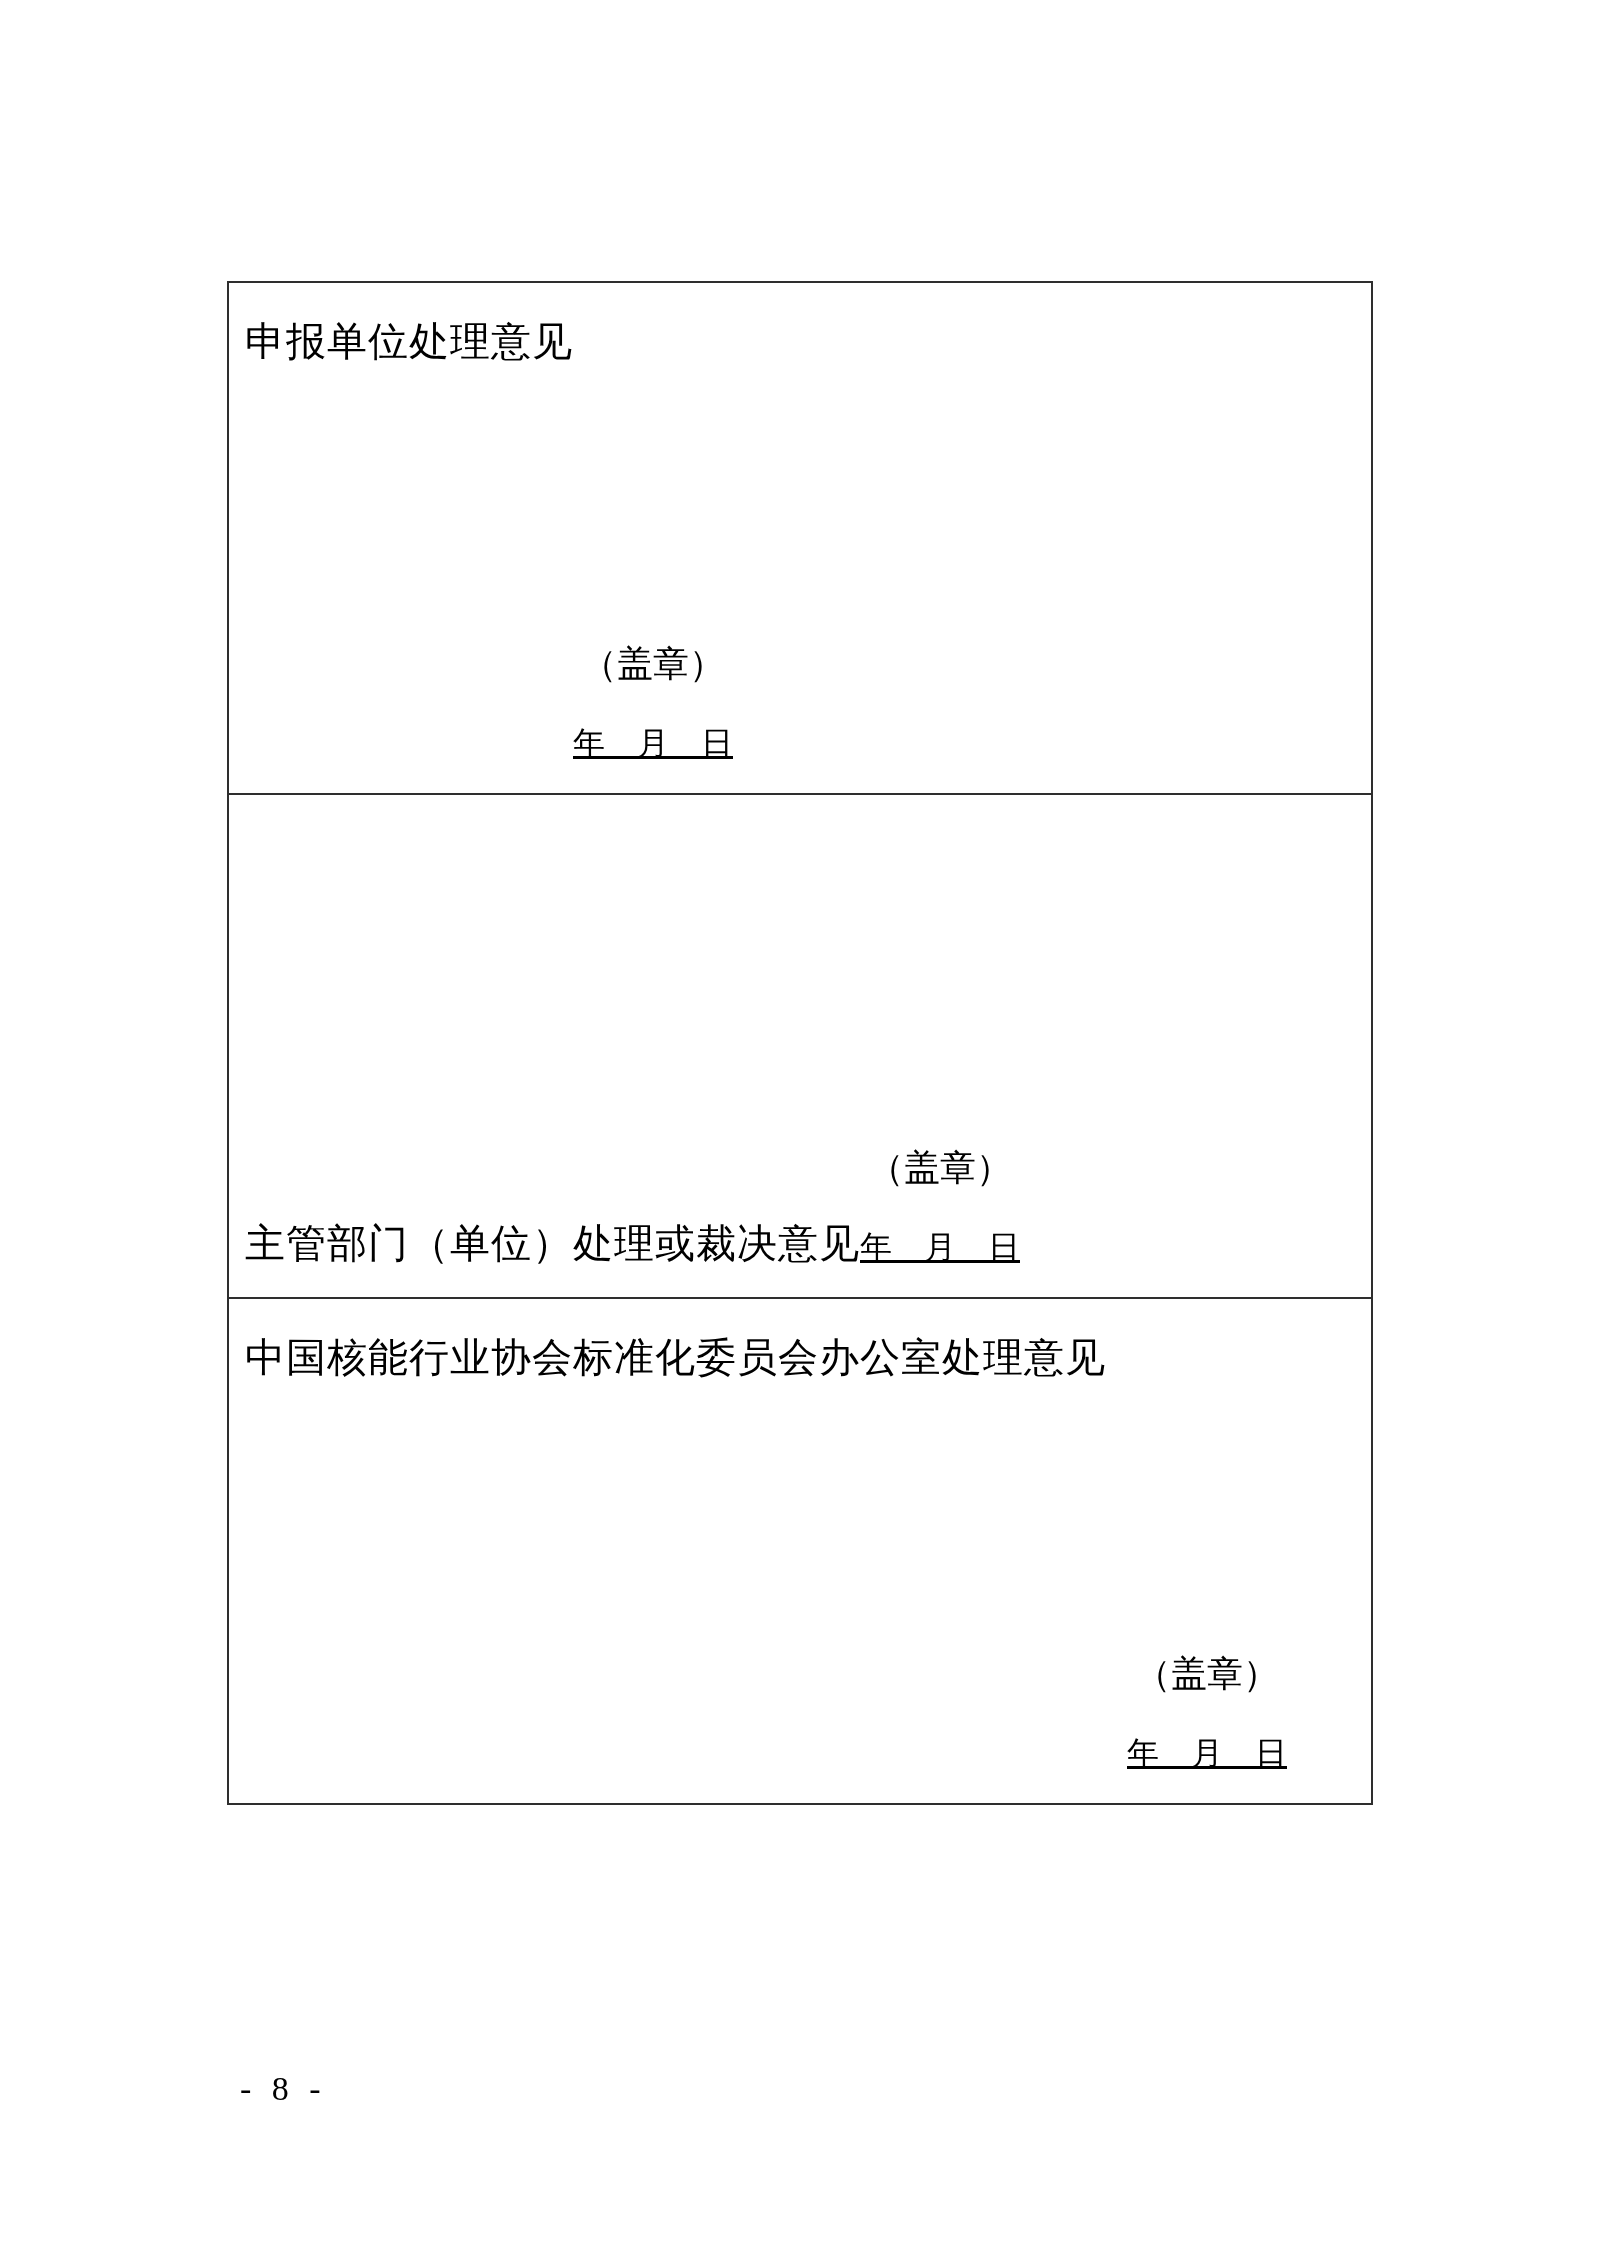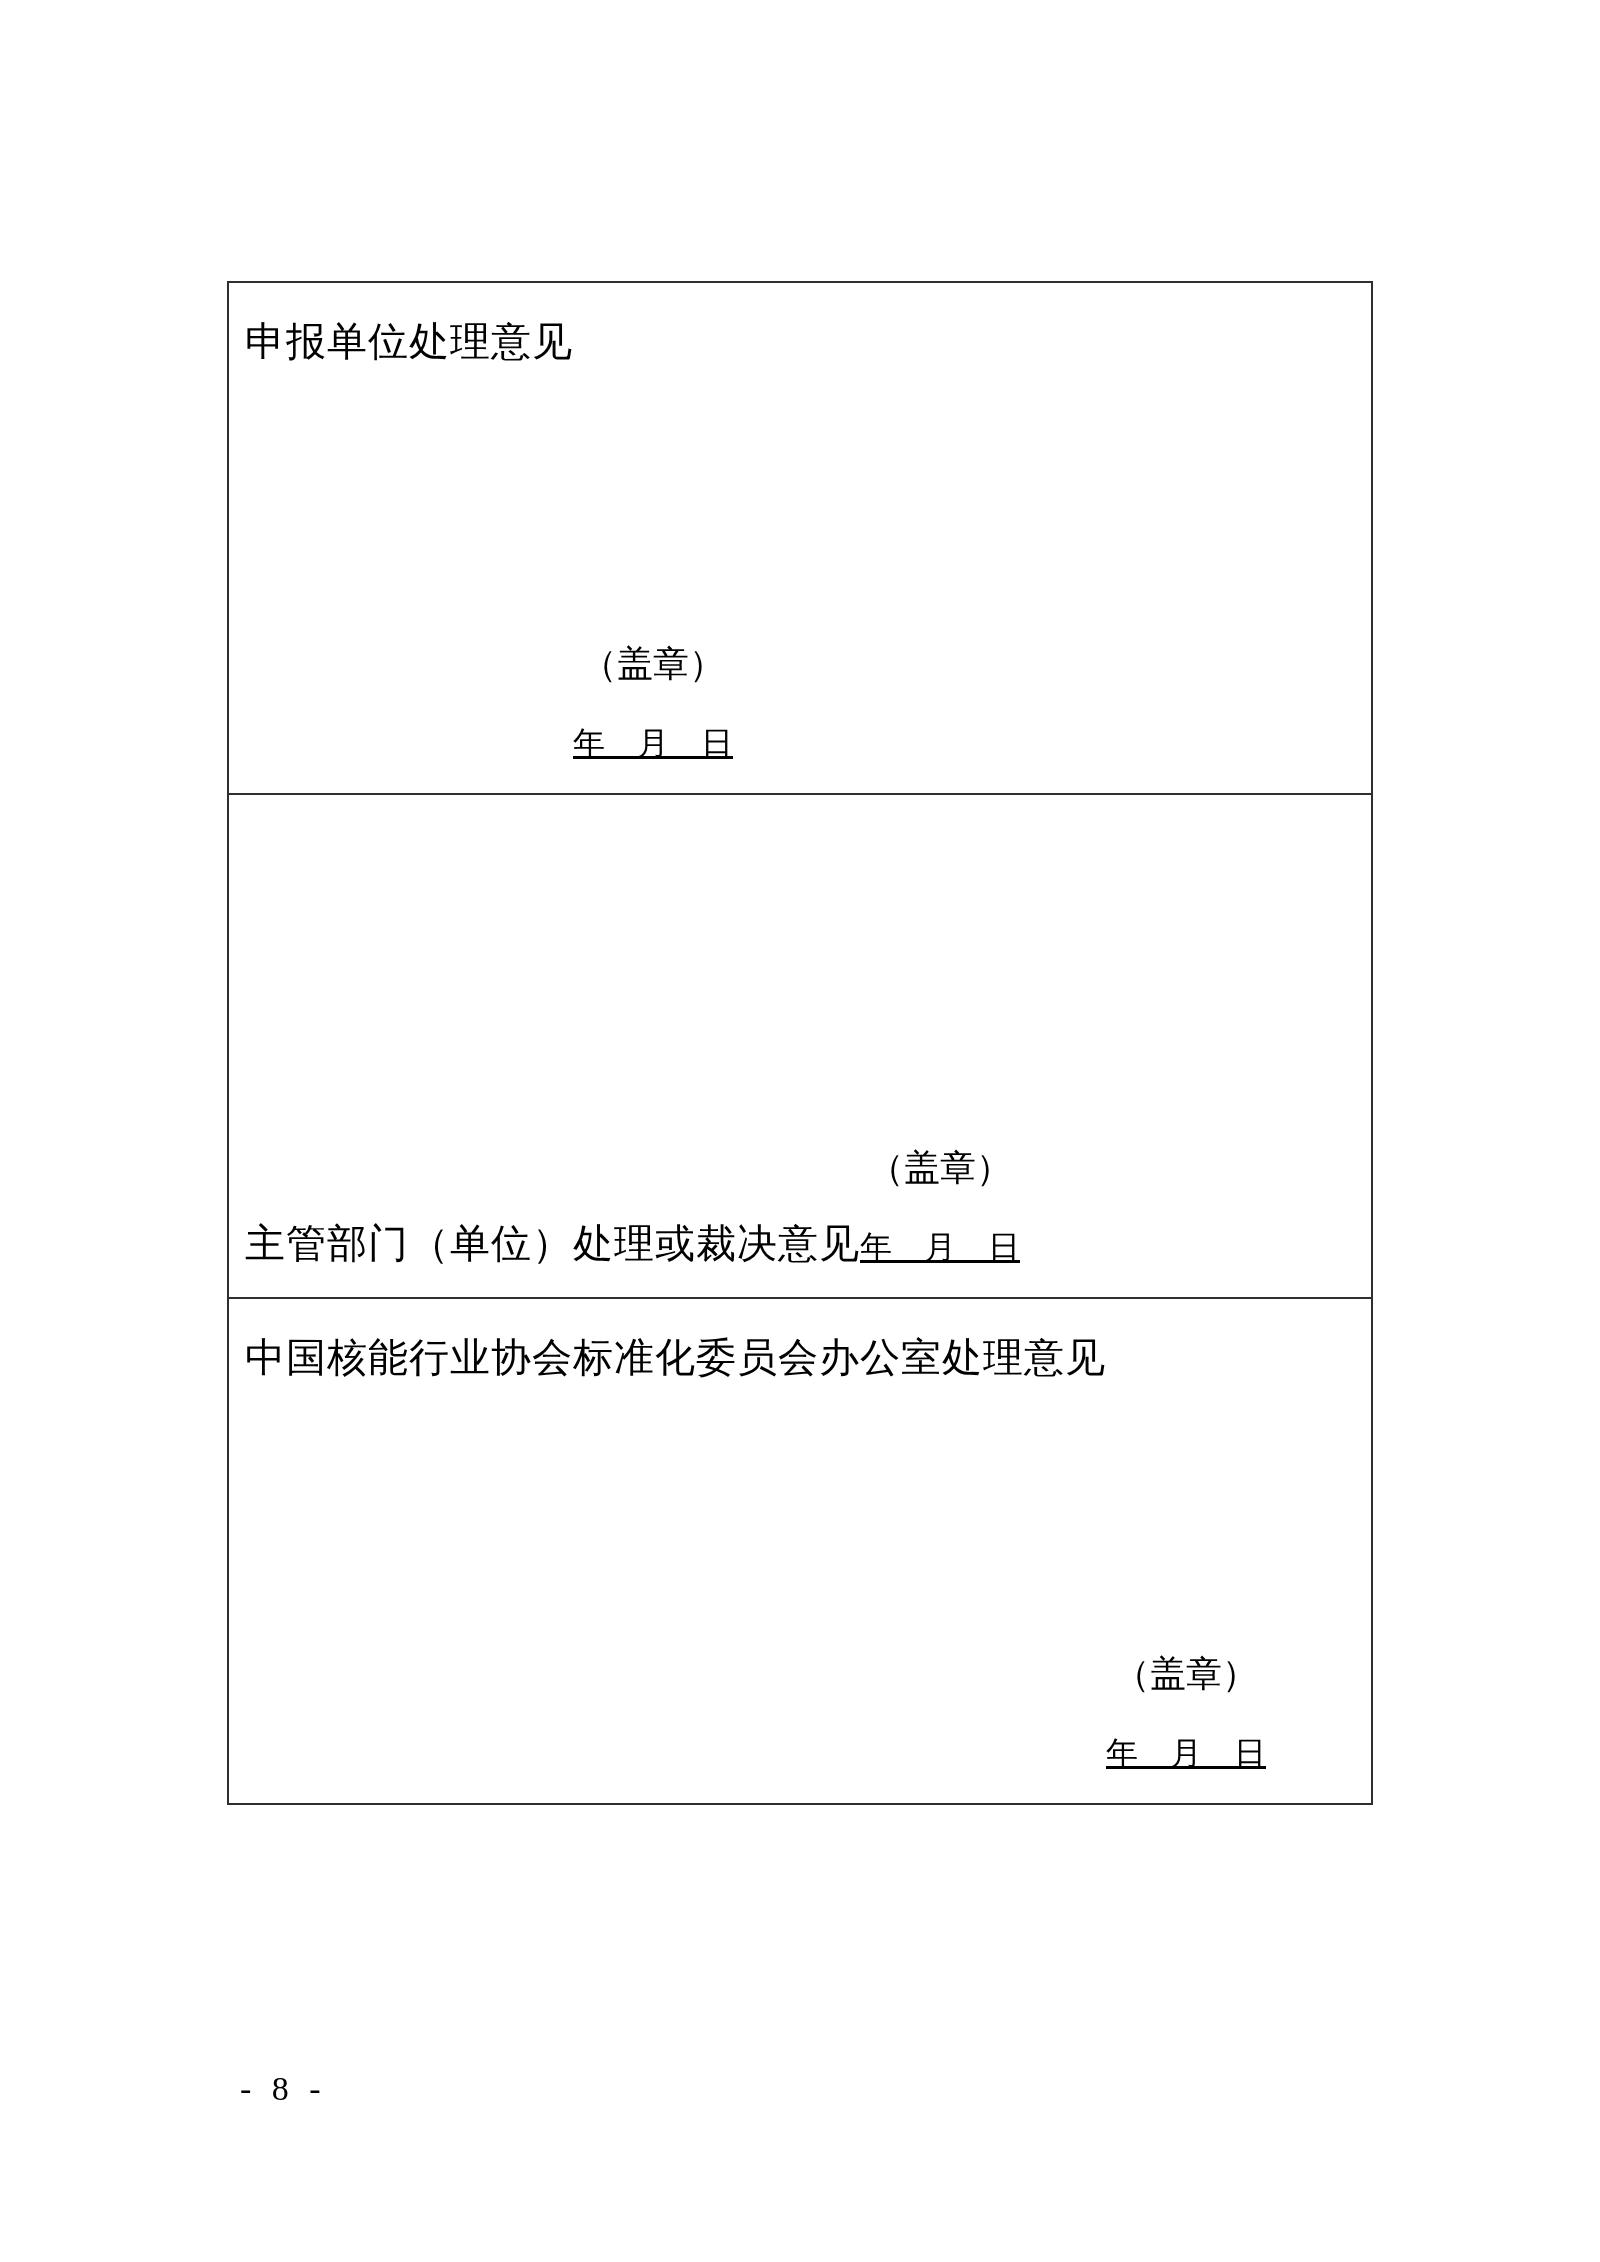--- a/index.html
+++ b/index.html
@@ -31,21 +31,21 @@
     display: flex;
     flex-direction: column;
   }
 
   .form-cell {
     display: flex;
     border-bottom: 2px solid #2e2e2e;
     padding: 34px 20px 28px 16px;
     overflow: hidden;
   }
-  .form-cell:last-child { border-bottom: none; }
+  .form-cell:last-child { border-bottom: none; justify-content: space-between; }
 
   .form-cell.cell-1 { height: 512px; }
   .form-cell.cell-2 { height: 504px; align-items: flex-end; }
   .form-cell.cell-3 { flex: 1; }
 
   .cell-title {
     font-size: 40px;
     line-height: 1.25;
     color: #000000;
     letter-spacing: 1px;

